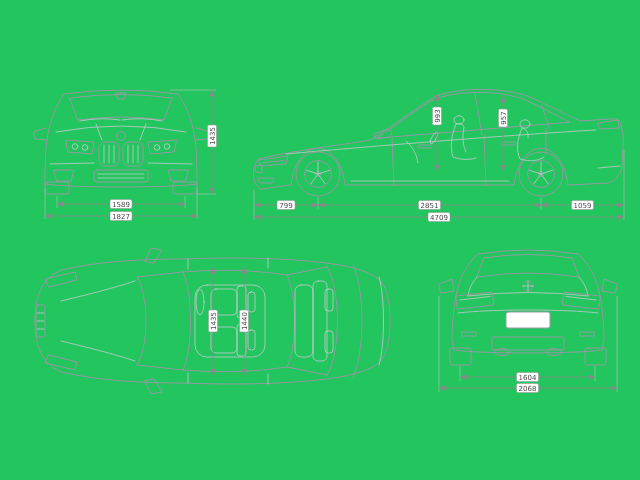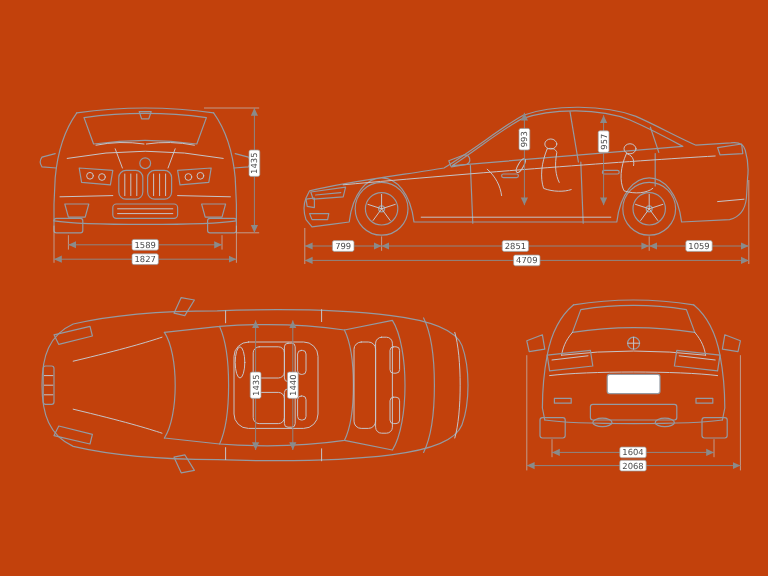--- a/index.html
+++ b/index.html
@@ -1,18 +1,18 @@
 <!DOCTYPE html>
 <html style="--car-line: #949aa2; --car-light-line: #c6cad0; --dim-line: #8a8a8a; --dim-text: #4a4a4a; --label-border: #9b9b9b;"><head>
 <meta charset="utf-8">
 <style>
   *{margin:0;padding:0;box-sizing:border-box}
   html,body{width:640px;height:480px;background:#fff;overflow:hidden;
     font-family:"DejaVu Sans",sans-serif}
-  .canvas{position:relative;width:640px;height:480px;background:#c2410c}
+  .canvas{position:relative;width:640px;height:480px;background:#22c55e}
   .view{position:absolute}
   .c{stroke:var(--car-line,#949aa2);stroke-width:1;fill:none;stroke-linecap:round;stroke-linejoin:round}
   .cl{stroke:var(--car-light-line,#c6cad0);stroke-width:.8;fill:none;stroke-linecap:round;stroke-linejoin:round}
   .d{stroke:var(--dim-line,#8a8a8a);stroke-width:.8;fill:none}
   .e{stroke:#bfbfbf;stroke-width:.6;fill:none}
   .lb{fill:#ffffff;stroke:var(--label-border,#9b9b9b);stroke-width:.6}
   .dt{font-family:"DejaVu Sans",sans-serif;font-size:7px;fill:var(--dim-text,#4a4a4a);text-anchor:middle}
   .plate{fill:#fff}
 </style>
 </head>

